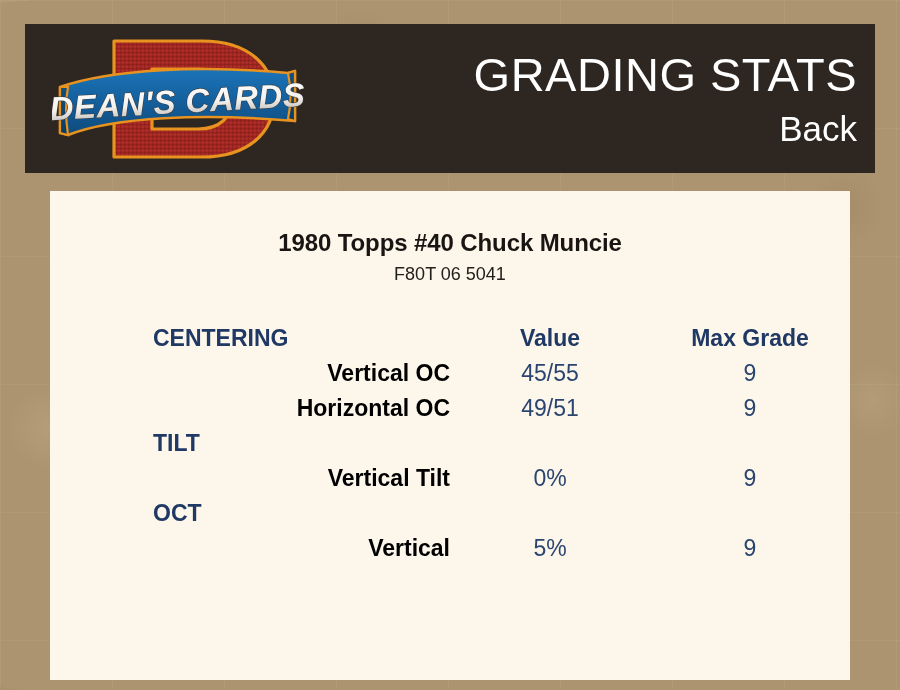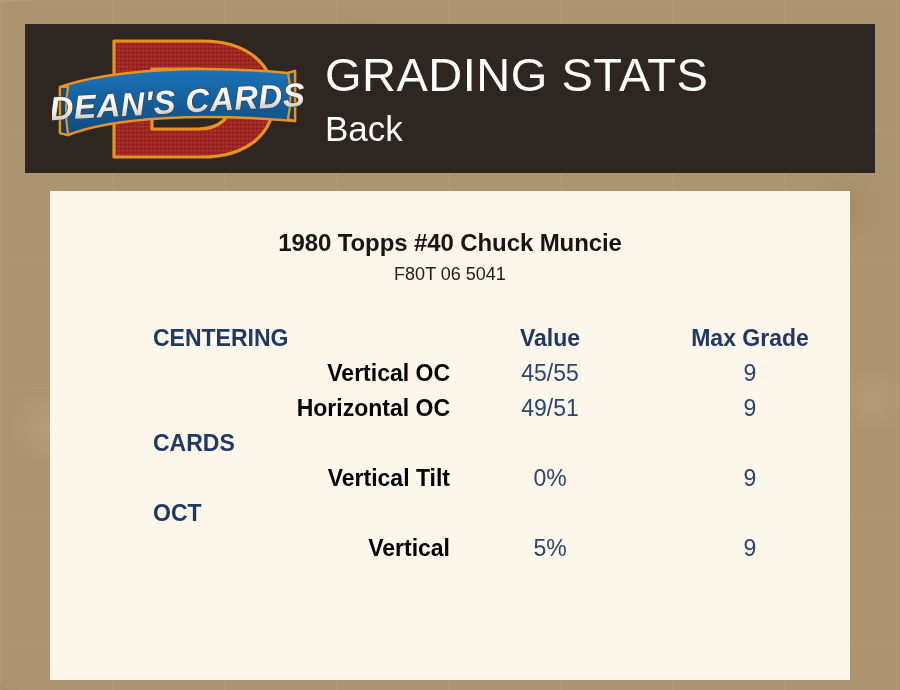--- a/index.html
+++ b/index.html
@@ -70,21 +70,21 @@
 
   
   #header-titles {
     position: absolute;
     left: 300px;
     top: 0;
     right: 0;
     height: 149px;
     display: flex;
     flex-direction: column;
-    align-items: flex-start;
+    align-items: flex-end;
     justify-content: center;
     padding-right: 18px;
     box-sizing: border-box;
   }
   #grading-title {
     color: #ffffff;
     font-size: 47px;
     line-height: 1.0;
     letter-spacing: 0.5px;
     font-weight: 400;
@@ -257,21 +257,21 @@
           <td class="row-label">Vertical OC</td>
           <td class="row-value">45/55</td>
           <td class="row-grade">9</td>
         </tr>
         <tr>
           <td class="row-label">Horizontal OC</td>
           <td class="row-value">49/51</td>
           <td class="row-grade">9</td>
         </tr>
         <tr>
-          <td class="section-label">CARDS</td>
+          <td class="section-label">TILT</td>
           <td></td>
           <td></td>
         </tr>
         <tr>
           <td class="row-label">Vertical Tilt</td>
           <td class="row-value">0%</td>
           <td class="row-grade">9</td>
         </tr>
         <tr>
           <td class="section-label">OCT</td>

